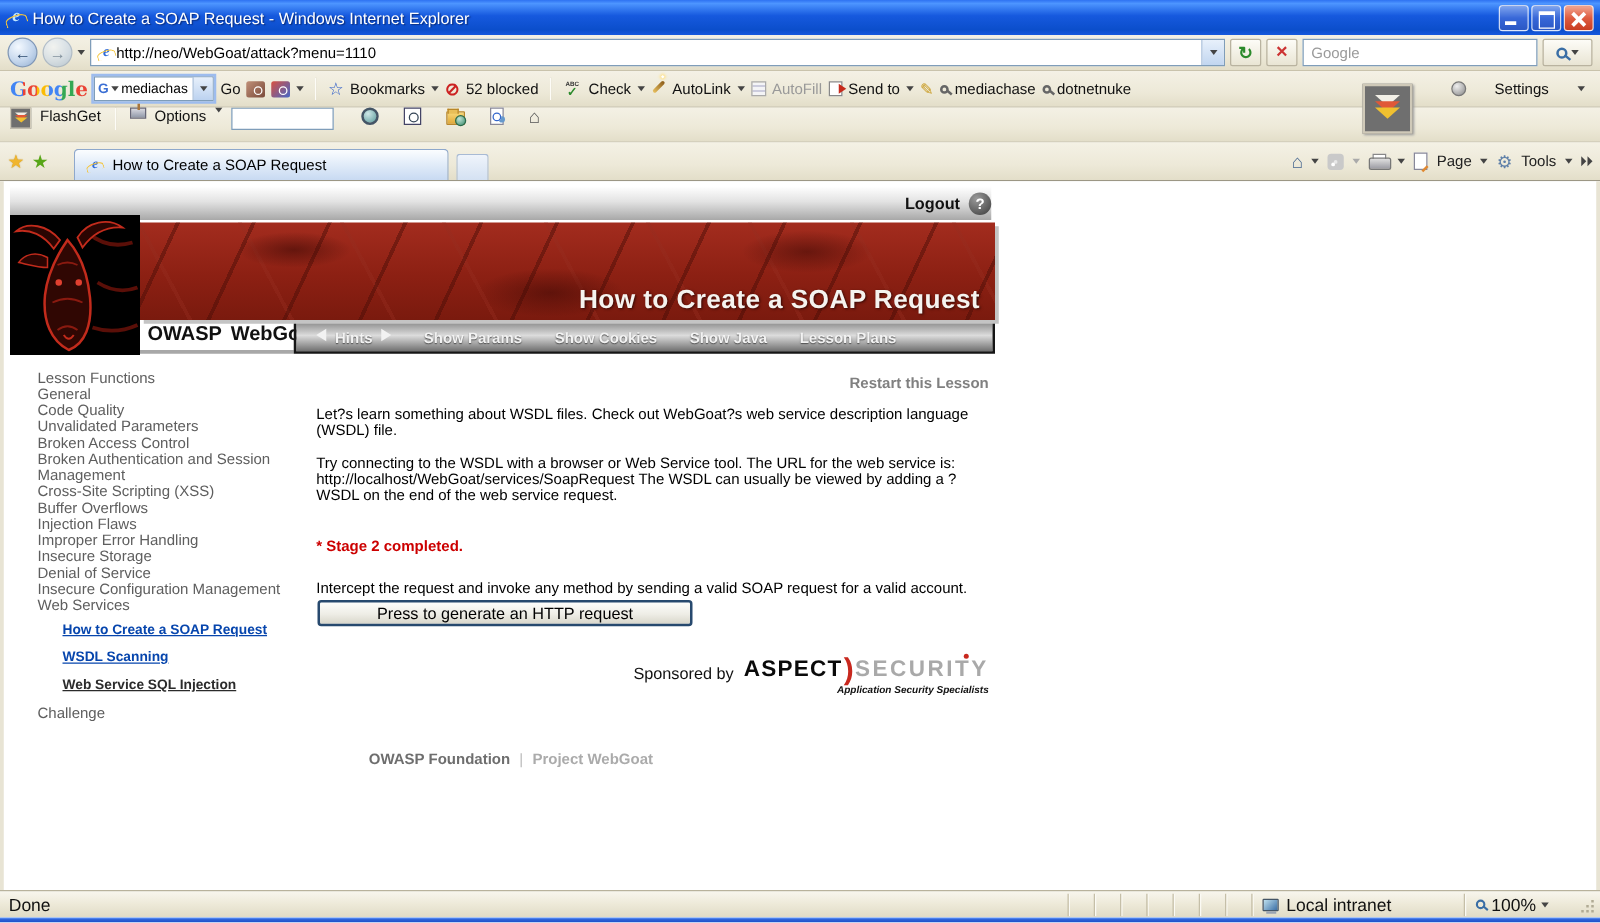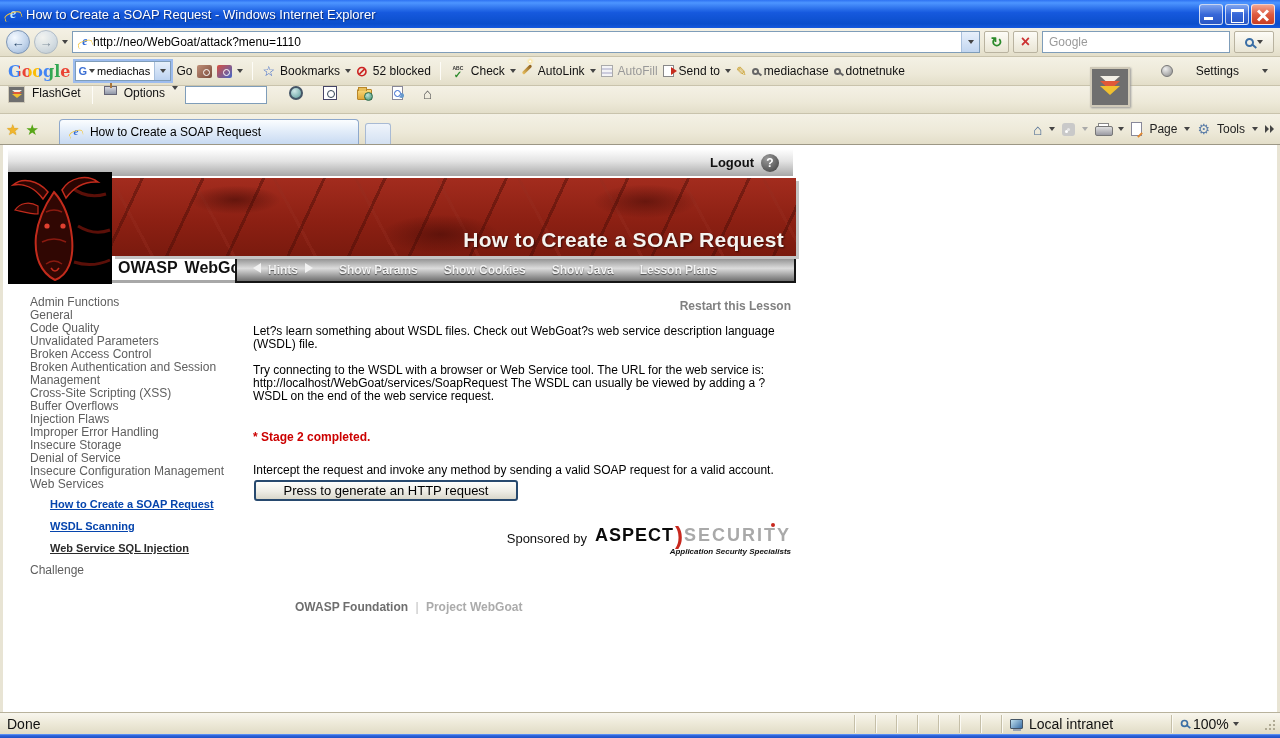--- a/index.html
+++ b/index.html
@@ -140,21 +140,21 @@
   .dblchev { display:inline-block; position:relative; width:9px; height:9px; }
   .dblchev::before,.dblchev::after { content:""; position:absolute; top:0; width:0; height:0;
     border-top:4px solid transparent; border-bottom:4px solid transparent; border-left:4px solid #444; }
   .dblchev::before { left:0; } .dblchev::after { left:5px; }
 
   
   .viewport { flex:1 1 auto; background:#fff; position:relative; overflow:hidden;
     border-left:3px solid #E8E4D4; border-right:3px solid #E8E4D4; }
   .webgoat { width:793px; }
   .headstrip { margin:4px 0 0 5px; width:785px; height:27px; background:linear-gradient(180deg,#FFFFFF 0%,#E3E3E3 45%,#A8A8A8 100%);
-    display:flex; align-items:center; justify-content:flex-end; gap:7px; padding-right:14px; }
+    display:flex; align-items:center; justify-content:flex-end; gap:7px; padding-right:0; }
   .logout { font-weight:bold; font-size:13px; color:#111; }
   .qcircle { width:18px; height:18px; border-radius:50%; background:radial-gradient(circle at 35% 28%,#9A9A9A,#3A3A3A);
     color:#fff; font-weight:bold; font-size:12px; display:flex; align-items:center; justify-content:center; }
   .bannerrow { position:relative; margin-left:5px; height:78px; margin-top:2px; }
   .goat { position:absolute; left:0; top:-6px; width:104px; height:112px; z-index:3; }
   .redbanner { margin-left:104px; height:78px; position:relative; box-shadow:3px 3px 0 #C4C4C4;
     background:
       radial-gradient(ellipse 70px 22px at 18% 28%, rgba(58,8,4,.55), transparent 65%),
       radial-gradient(ellipse 90px 30px at 48% 72%, rgba(58,8,4,.5), transparent 65%),
       radial-gradient(ellipse 80px 26px at 78% 30%, rgba(58,8,4,.5), transparent 65%),
@@ -177,21 +177,21 @@
   .sidebar .sitem { width:198px; line-height:13px; cursor:default; }
   .sublinks { margin:7px 0 0 20px; }
   .sublinks .slink { display:block; font-size:11px; font-weight:bold; text-decoration:underline; color:#0645AD; margin:0 0 10px; }
   .sublinks .slink.dark { color:#2B2B2B; }
   .challenge { margin-top:8px; line-height:13px; }
   .main { width:540px; font-size:12px; color:#000; }
   .restart { text-align:right; font-weight:bold; color:#808080; font-size:12px; margin:3px 2px 12px 0; cursor:pointer; }
   .main p { line-height:13px; margin:0 0 13px; }
   .stage { color:#C00; font-weight:bold; margin:27px 0 20px; }
   .p3 { margin-bottom:3px !important; }
-  .genbtn { display:block; width:264px; height:21px; border:2px solid #27496E; border-radius:3px;
+  .genbtn { display:block; width:300px; height:21px; border:2px solid #27496E; border-radius:3px;
     background:linear-gradient(180deg,#FDFDFB 0%,#EEEDE6 55%,#D9D7CB 100%);
     font:13px "Liberation Sans",sans-serif; color:#000; cursor:pointer; margin-left:1px; }
   .sponsored { margin-top:24px; display:flex; justify-content:flex-end; align-items:flex-start; gap:8px; padding-right:2px; }
   .sponsored .sb { font-size:13px; color:#111; margin-top:6px; }
   .aspectlogo { display:flex; flex-direction:column; align-items:flex-end; }
   .alrow { display:flex; align-items:center; }
   .aword { font-size:18px; font-weight:bold; letter-spacing:1px; color:#0A0A0A; }
   .aparen { font-size:24px; font-weight:bold; color:#C8281E; margin:0 1px; line-height:18px; }
   .sword { font-size:18px; font-weight:bold; letter-spacing:2px; color:#A9A9A9; position:relative; }
   .sword .idot { position:absolute; right:16px; top:-2px; width:4px; height:4px; border-radius:50%; background:#C8281E; }
@@ -399,21 +399,21 @@
           </span>
           <span class="nitem">Show Params</span>
           <span class="nitem">Show Cookies</span>
           <span class="nitem">Show Java</span>
           <span class="nitem">Lesson Plans</span>
         </div>
       </div>
 
       <div class="bodyrow">
         <div class="sidebar">
-          <div class="sitem">Admin Functions</div>
+          <div class="sitem">Lesson Functions</div>
           <div class="sitem">General</div>
           <div class="sitem">Code Quality</div>
           <div class="sitem">Unvalidated Parameters</div>
           <div class="sitem">Broken Access Control</div>
           <div class="sitem">Broken Authentication and Session Management</div>
           <div class="sitem">Cross-Site Scripting (XSS)</div>
           <div class="sitem">Buffer Overflows</div>
           <div class="sitem">Injection Flaws</div>
           <div class="sitem">Improper Error Handling</div>
           <div class="sitem">Insecure Storage</div>

